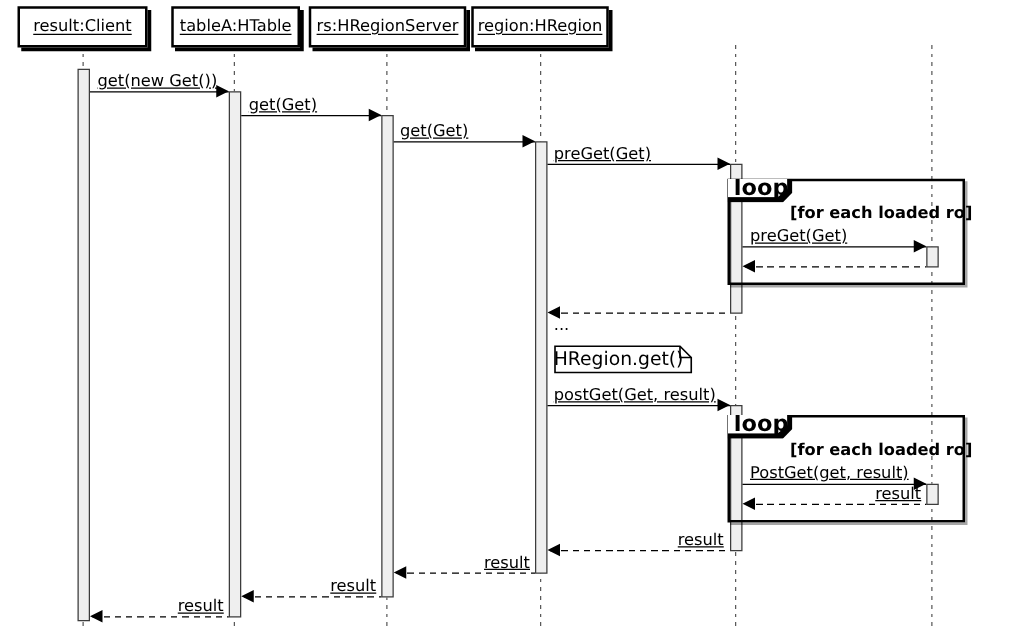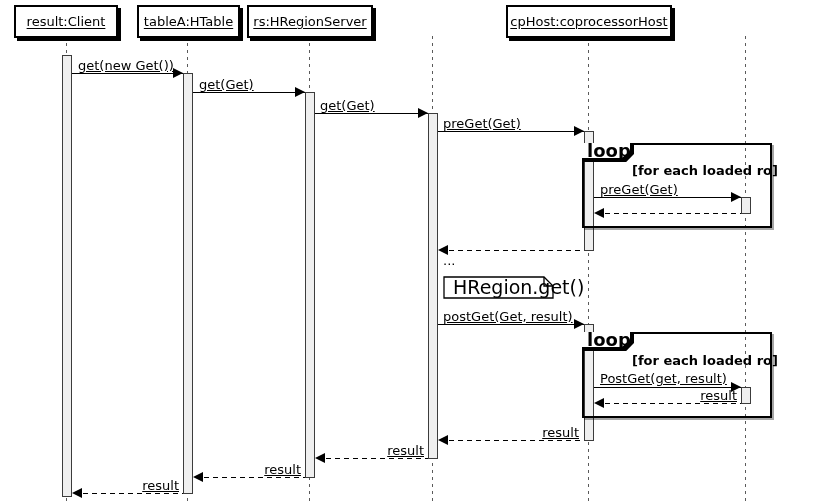--- a/index.html
+++ b/index.html
@@ -53,21 +53,21 @@
   }
   .loop-op{
     position:absolute; left:5px; top:0; font-size:18px; font-weight:bold; line-height:15px; z-index:2;
   }
   .guard{
     position:absolute; font-size:13px; font-weight:bold; white-space:nowrap; line-height:14px;
   }
   .note-box{position:absolute; z-index:7;}
   .note-box .note-text{
     position:absolute; left:0; top:3px; width:100px; text-align:right;
-    font-size:19px; line-height:16px; white-space:nowrap;padding-left:10px;
+    font-size:15px; line-height:16px; white-space:nowrap;
   }
   .ellipsis{
     position:absolute; font-size:13px; line-height:15px; z-index:7;
   }
 </style>
 </head>
 <body>
 
 <div id="stage">
 
@@ -80,22 +80,22 @@
 
   <div class="participant" style="left:14px;width:100px;">
     <span>result:Client</span>
   </div>
   <div class="participant" style="left:137px;width:99px;">
     <span>tableA:HTable</span>
   </div>
   <div class="participant" style="left:247px;width:122px;">
     <span>rs:HRegionServer</span>
   </div>
-  <div class="participant" style="left:506px;width:162px;">
-    <span>cpHost:coprocessorHost</span>
+  <div class="participant" style="left:377px;width:106px;">
+    <span>region:HRegion</span>
   </div>
 
   <div class="loop-frame" style="left:582px;top:143px;height:81px;">
     <div class="loop-tab">
       <div class="loop-tab-fill"></div>
       <span class="loop-op">loop</span>
     </div>
     <div class="guard" style="left:48px;top:19px;">[for each loaded ro]</div>
   </div>
 

